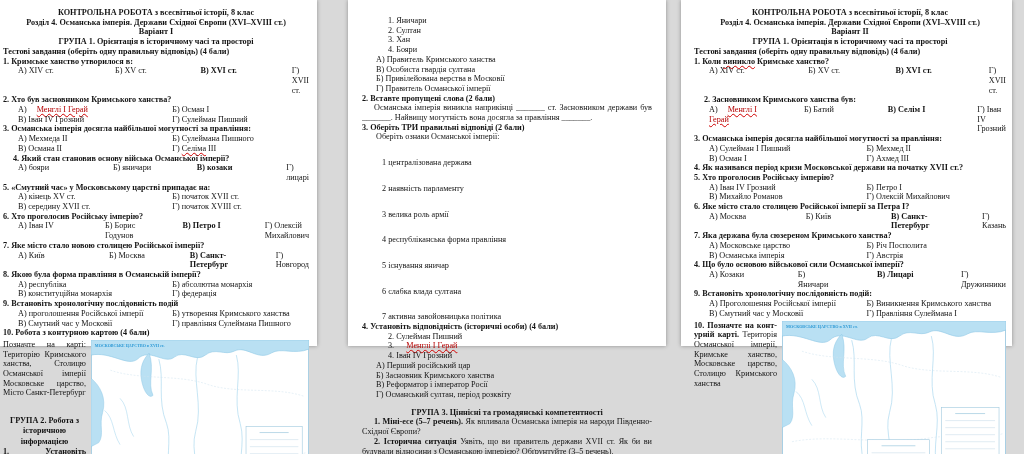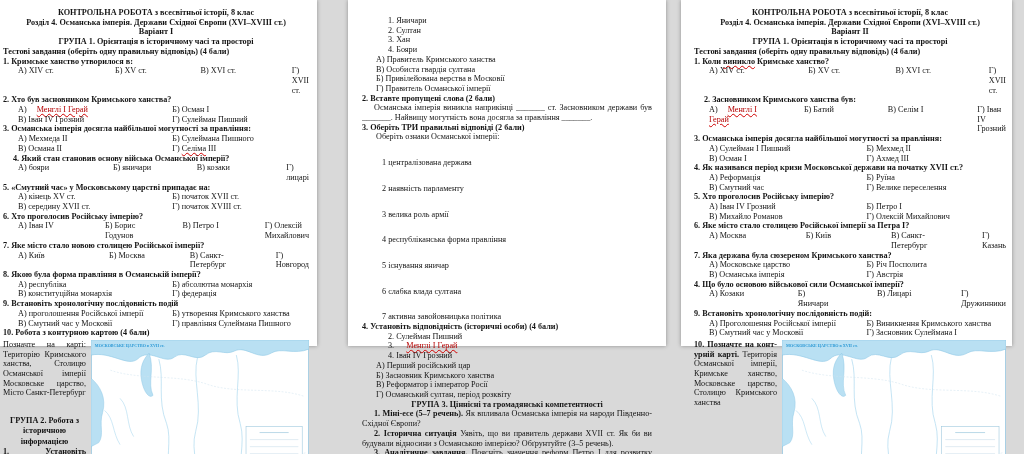--- a/index.html
+++ b/index.html
@@ -17,36 +17,36 @@
   #page1 .inner{padding:8px 8px 0 3px;}
   #page2 .inner{padding:16px 14px 0 14px;}
   #page3 .inner{padding:8px 6px 0 13px;}
   .c{text-align:center;font-weight:bold;}
   .b{font-weight:bold;}
   .qt{font-weight:bold;}
   .ind{padding-left:10px;}
   .r4{display:flex;padding-left:15px;gap:40px;}
   .r4 > span:nth-child(1){width:30%;}
   .r4 > span:nth-child(2){width:24%;}
-  .r4 > span:nth-child(3){width:27%;}
+  .r4 > span:nth-child(3){width:27%;font-weight:bold;}
   .r4 > span:nth-child(4){flex:1;}
   .g2{display:grid;grid-template-columns:53% 47%;padding-left:15px;}
   .red{color:#b40000;text-decoration:underline wavy #d00000 1px;padding-left:8px;}
   .sq{text-decoration:underline wavy #d00000 1px;}
   .maprow{display:flex;margin-top:2px;}
   .mnote{width:88px;text-align:justify;padding-right:5px;box-sizing:border-box;}
   .mapwrap{flex:1;height:166px;}
   .mapwrap svg{width:100%;height:100%;display:block;}
   .grp2{margin-top:18px;}
   .grp2 .c{line-height:10.2px;}
   .li{padding-left:26px;}
   .li7{padding-left:20px;margin-top:16px;}
   .ans{padding-left:14px;}
   .par{text-indent:12px;text-align:justify;}
-  .grp3t{margin-top:0;}
+  .grp3t{margin-top:8px;}
 </style>
 </head>
 <body>
 
 <div class="page" id="page1">
   <div class="inner">
     <div class="c">КОНТРОЛЬНА РОБОТА з всесвітньої історії, 8 клас</div>
     <div class="c">Розділ 4. Османська імперія. Держави Східної Європи (XVI–XVIII ст.)</div>
     <div class="c">Варіант І</div>
     <div class="c">ГРУПА 1. Орієнтація в історичному часі та просторі</div>
@@ -236,26 +236,20 @@
 
     <div class="qt">3. Османська імперія досягла найбільшої могутності за правління:</div>
     <div class="g2">
       <span>А) Сулейман І Пишний</span>
       <span>Б) Мехмед ІІ</span>
       <span>В) Осман І</span>
       <span>Г) Ахмед ІІІ</span>
     </div>
 
     <div class="qt">4. Як називався період кризи Московської держави на початку XVII ст.?</div>
-    <div class="g2">
-      <span>А) Реформація</span>
-      <span>Б) Руїна</span>
-      <span>В) Смутний час</span>
-      <span>Г) Велике переселення</span>
-    </div>
 
     <div class="qt">5. Хто проголосив Російську імперію?</div>
     <div class="g2">
       <span>А) Іван IV Грозний</span>
       <span>Б) Петро І</span>
       <span>В) Михайло Романов</span>
       <span>Г) Олексій Михайлович</span>
     </div>
 
     <div class="qt">6. Яке місто стало столицею Російської імперії за Петра І?</div>
@@ -280,21 +274,21 @@
       <span>Б) Яничари</span>
       <span>В) Лицарі</span>
       <span>Г) Дружинники</span>
     </div>
 
     <div class="qt">9. Встановіть хронологічну послідовність подій:</div>
     <div class="g2">
       <span>А) Проголошення Російської імперії</span>
       <span>Б) Виникнення Кримського ханства</span>
       <span>В) Смутний час у Московії</span>
-      <span>Г) Засновник Сулеймана І</span>
+      <span>Г) Правління Сулеймана І</span>
     </div>
 
     <div class="maprow">
       <div class="mnote">
         <span class="b">10. Позначте на конт­урній карті.</span><span> Територія Османської імперії, Кримське ханство, Московське царство, Столицю Кримського ханства</span>
       </div>
       <div class="mapwrap">
         <svg viewBox="0 0 225 165" preserveAspectRatio="none">
           <rect x="0.5" y="0.5" width="224" height="164" fill="#ffffff" stroke="#a8cfe4" stroke-width="1"></rect>
           <path d="M0,0 H225 V9 C210,15 196,7 186,13 C172,21 160,5 148,11 C138,16 128,7 118,15 C108,23 96,9 86,17 C76,25 60,7 48,19 C38,27 20,11 0,15 Z" fill="#b9e0f3" stroke="#8fc8e6" stroke-width="0.6"></path>

